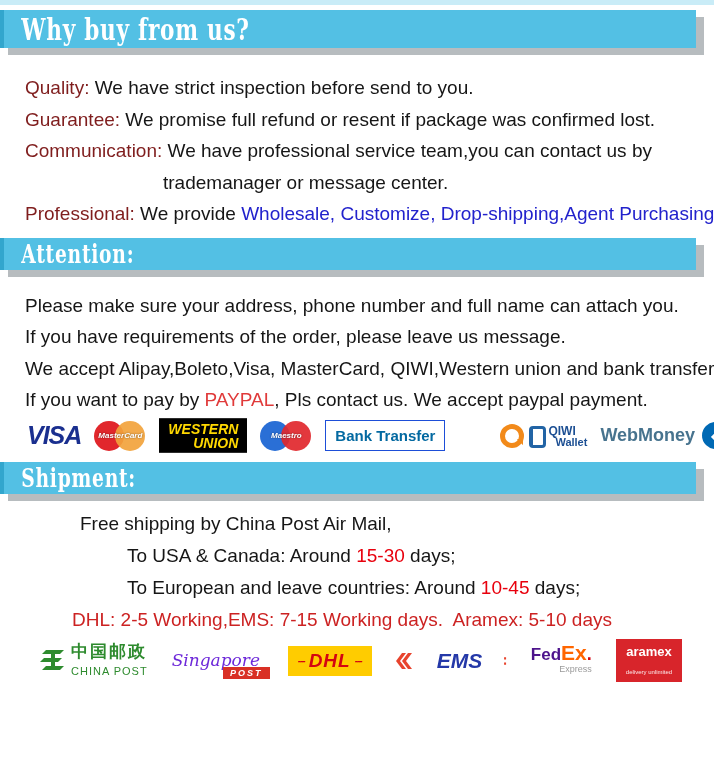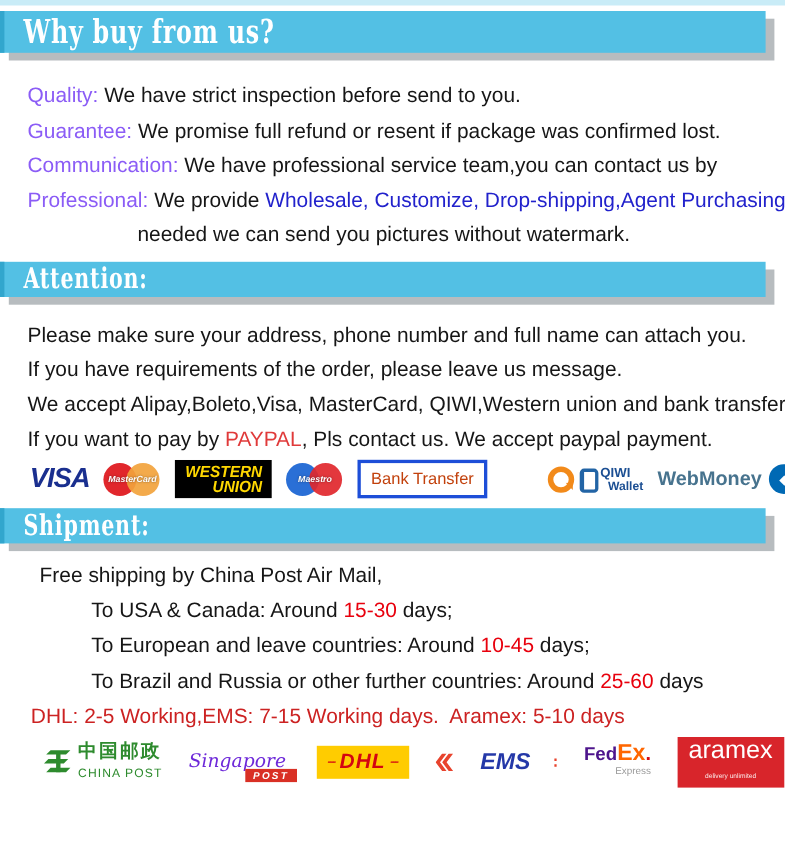--- a/index.html
+++ b/index.html
@@ -25,22 +25,22 @@
   }
   .banner-why .banner-text { font-size:30px; }
   .banner-mid .banner-text { font-size:26px; }
 
   
   section { display:block; }
   .sec-why { margin:24px 0 0 25px; }
   .sec-attn { margin:20px 0 0 25px; }
   .sec-ship { margin:14px 0 0 25px; }
   .line { font-size:19px; line-height:31.5px; white-space:pre; }
-  .sec-ship .line { line-height:32px; }
-  .red   { color:#8b5cf6; }
+  .sec-ship .line { line-height:32px;margin-left:44px; }
+  .red   { color:#7f1d1d; }
   .days  { color:#e8000d; }
   .lred  { color:#cc2222; }
   .link  { color:#2222cc; }
   .paypal-red { color:#e03a3a; }
   .ind-a { padding-left:138px; }  
   .ind-b { padding-left:100px; }  
   .ind-1 { padding-left:11px; }   
   .ind-2 { padding-left:58px; }   
   .ind-3 { padding-left:3px; }
 
@@ -52,22 +52,22 @@
   .circles .c2 { position:absolute; left:21px; top:1px; width:30px; height:30px; border-radius:50%; opacity:.92; }
   .mc .c1 { background:#e1272c; } .mc .c2 { background:#f2a33c; }
   .ms .c1 { background:#2a6fd6; } .ms .c2 { background:#e1272c; }
   .circles .ctext {
     position:absolute; left:0; right:0; top:11px; text-align:center; z-index:2;
     color:#fff; font-style:italic; font-weight:bold; font-size:8px; text-shadow:0 0 2px rgba(0,0,0,.5);
   }
   .wu { background:#000; color:#ffd800; font-weight:bold; font-style:italic;
         font-size:14px; line-height:13px; padding:4px 9px 3px; text-align:right;
         letter-spacing:0; transform:scaleY(1.05); }
-  .bank { background:#fff; border:3px solid #1d4ed8; font-weight:normal; font-size:15px;
-          color:#c2410c; padding:6px 9px; white-space:nowrap; }
+  .bank { background:#fff; border:1px solid #1d4ed8; font-weight:bold; font-size:15px;
+          color:#0369a1; padding:6px 9px; white-space:nowrap; }
   .qiwi { display:flex; align-items:flex-end; gap:2px;margin-left:42px; }
   .qiwi-ring { width:24px; height:24px; border:5px solid #f28a1a; border-radius:50%; position:relative; flex:none; }
   .qiwi-ring::after { content:""; position:absolute; right:-4px; bottom:-3px; width:7px; height:7px;
           background:#f28a1a; clip-path:polygon(0 0,100% 100%,100% 0); }
   .qiwi-wallet { width:17px; height:22px; border:3px solid #2264a5; border-left:4px solid #2264a5;
           border-radius:4px; margin-left:3px; flex:none; }
   .qiwi-txt { color:#1c4f93; font-weight:bold; line-height:11px; font-size:12px; }
   .qiwi-txt .sub { font-weight:bold; font-size:11px; padding-left:7px; }
   .wm { display:flex; align-items:center; gap:7px; }
   .wm-text { color:#47738e; font-size:18px; font-weight:bold; letter-spacing:0; }
@@ -90,38 +90,38 @@
   .dhl .dash { font-size:10px; letter-spacing:-1px; }
   .ems { display:flex; align-items:center; gap:21px; }
   .ems-txt { color:#2438a8; font-weight:bold; font-style:italic; font-size:21px; letter-spacing:0; }
   .ems-dot { color:#e8432d; font-weight:bold; font-size:14px; }
   .fedex { line-height:14px; }
   .fedex .fed { color:#4d148c; font-weight:bold; font-size:17px; }
   .fedex .ex  { color:#ff6600; font-weight:bold; font-size:21px; }
   .fedex .rdot{ color:#d40511; font-weight:bold; font-size:18px; }
   .fedex .express { display:block; text-align:right; color:#9b9b9b; font-size:9px; }
   .aramex { background:#d8252b; color:#fff; text-align:center; padding:3px 10px 4px; }
-  .aramex .nm { font-weight:normal; font-size:23px; line-height:17px; letter-spacing:0; }
+  .aramex .nm { font-weight:bold; font-size:13px; line-height:17px; letter-spacing:0; }
   .aramex .sub { font-size:6px; line-height:7px; opacity:.9; }
 </style>
 </head>
 <body>
 
 <div class="top-strip"></div>
 
 <div class="banner banner-why">
   <span class="banner-text">Why buy from us?</span>
 </div>
 
 <section class="sec-why">
   <p class="line"><span class="red">Quality:</span><span> We have strict inspection before send to you.</span></p>
   <p class="line"><span class="red">Guarantee:</span><span> We promise full refund or resent if package was confirmed lost.</span></p>
   <p class="line"><span class="red">Communication:</span><span> We have professional service team,you can contact us by</span></p>
+  <p class="line ind-a"><span>trademanager or message center.</span></p>
   <p class="line"><span class="red">Professional:</span><span> We provide </span><span class="link">Wholesale, Customize, Drop-shipping,Agent Purchasing,</span></p>
-  <p class="line ind-b"><span>needed we can send you pictures without watermark.</span></p>
 </section>
 
 <div class="banner banner-mid" style="margin-top:8px;">
   <span class="banner-text">Attention:</span>
 </div>
 
 <section class="sec-attn">
   <p class="line"><span>Please make sure your address, phone number and full name can attach you.</span></p>
   <p class="line"><span>If you have requirements of the order, please leave us message.</span></p>
   <p class="line"><span>We accept Alipay,Boleto,Visa, MasterCard, QIWI,Western union and bank transfer.</span></p>
@@ -163,21 +163,20 @@
 </div>
 
 <div class="banner banner-mid" style="margin-top:7px;">
   <span class="banner-text">Shipment:</span>
 </div>
 
 <section class="sec-ship">
   <p class="line ind-1"><span>Free shipping by China Post Air Mail,</span></p>
   <p class="line ind-2"><span>To USA &amp; Canada: Around </span><span class="days">15-30</span><span> days;</span></p>
   <p class="line ind-2"><span>To European and leave countries: Around </span><span class="days">10-45</span><span> days;</span></p>
-  <p class="line ind-2"><span>To Brazil and Russia or other further countries: Around </span><span class="days">25-60</span><span> days</span></p>
   <p class="line ind-3 lred"><span>DHL: 2-5 Working,EMS: 7-15 Working days.  Aramex: 5-10 days</span></p>
 </section>
 
 <div class="carrow">
   <span class="cp">
     <svg width="26" height="24" viewBox="0 0 26 24">
       <g fill="#2e8b2e">
         <polygon points="6,1 24,1 20,5 2,5"></polygon>
         <polygon points="4,9 22,9 18,13 0,13"></polygon>
         <polygon points="6,17 24,17 20,21 2,21"></polygon>

